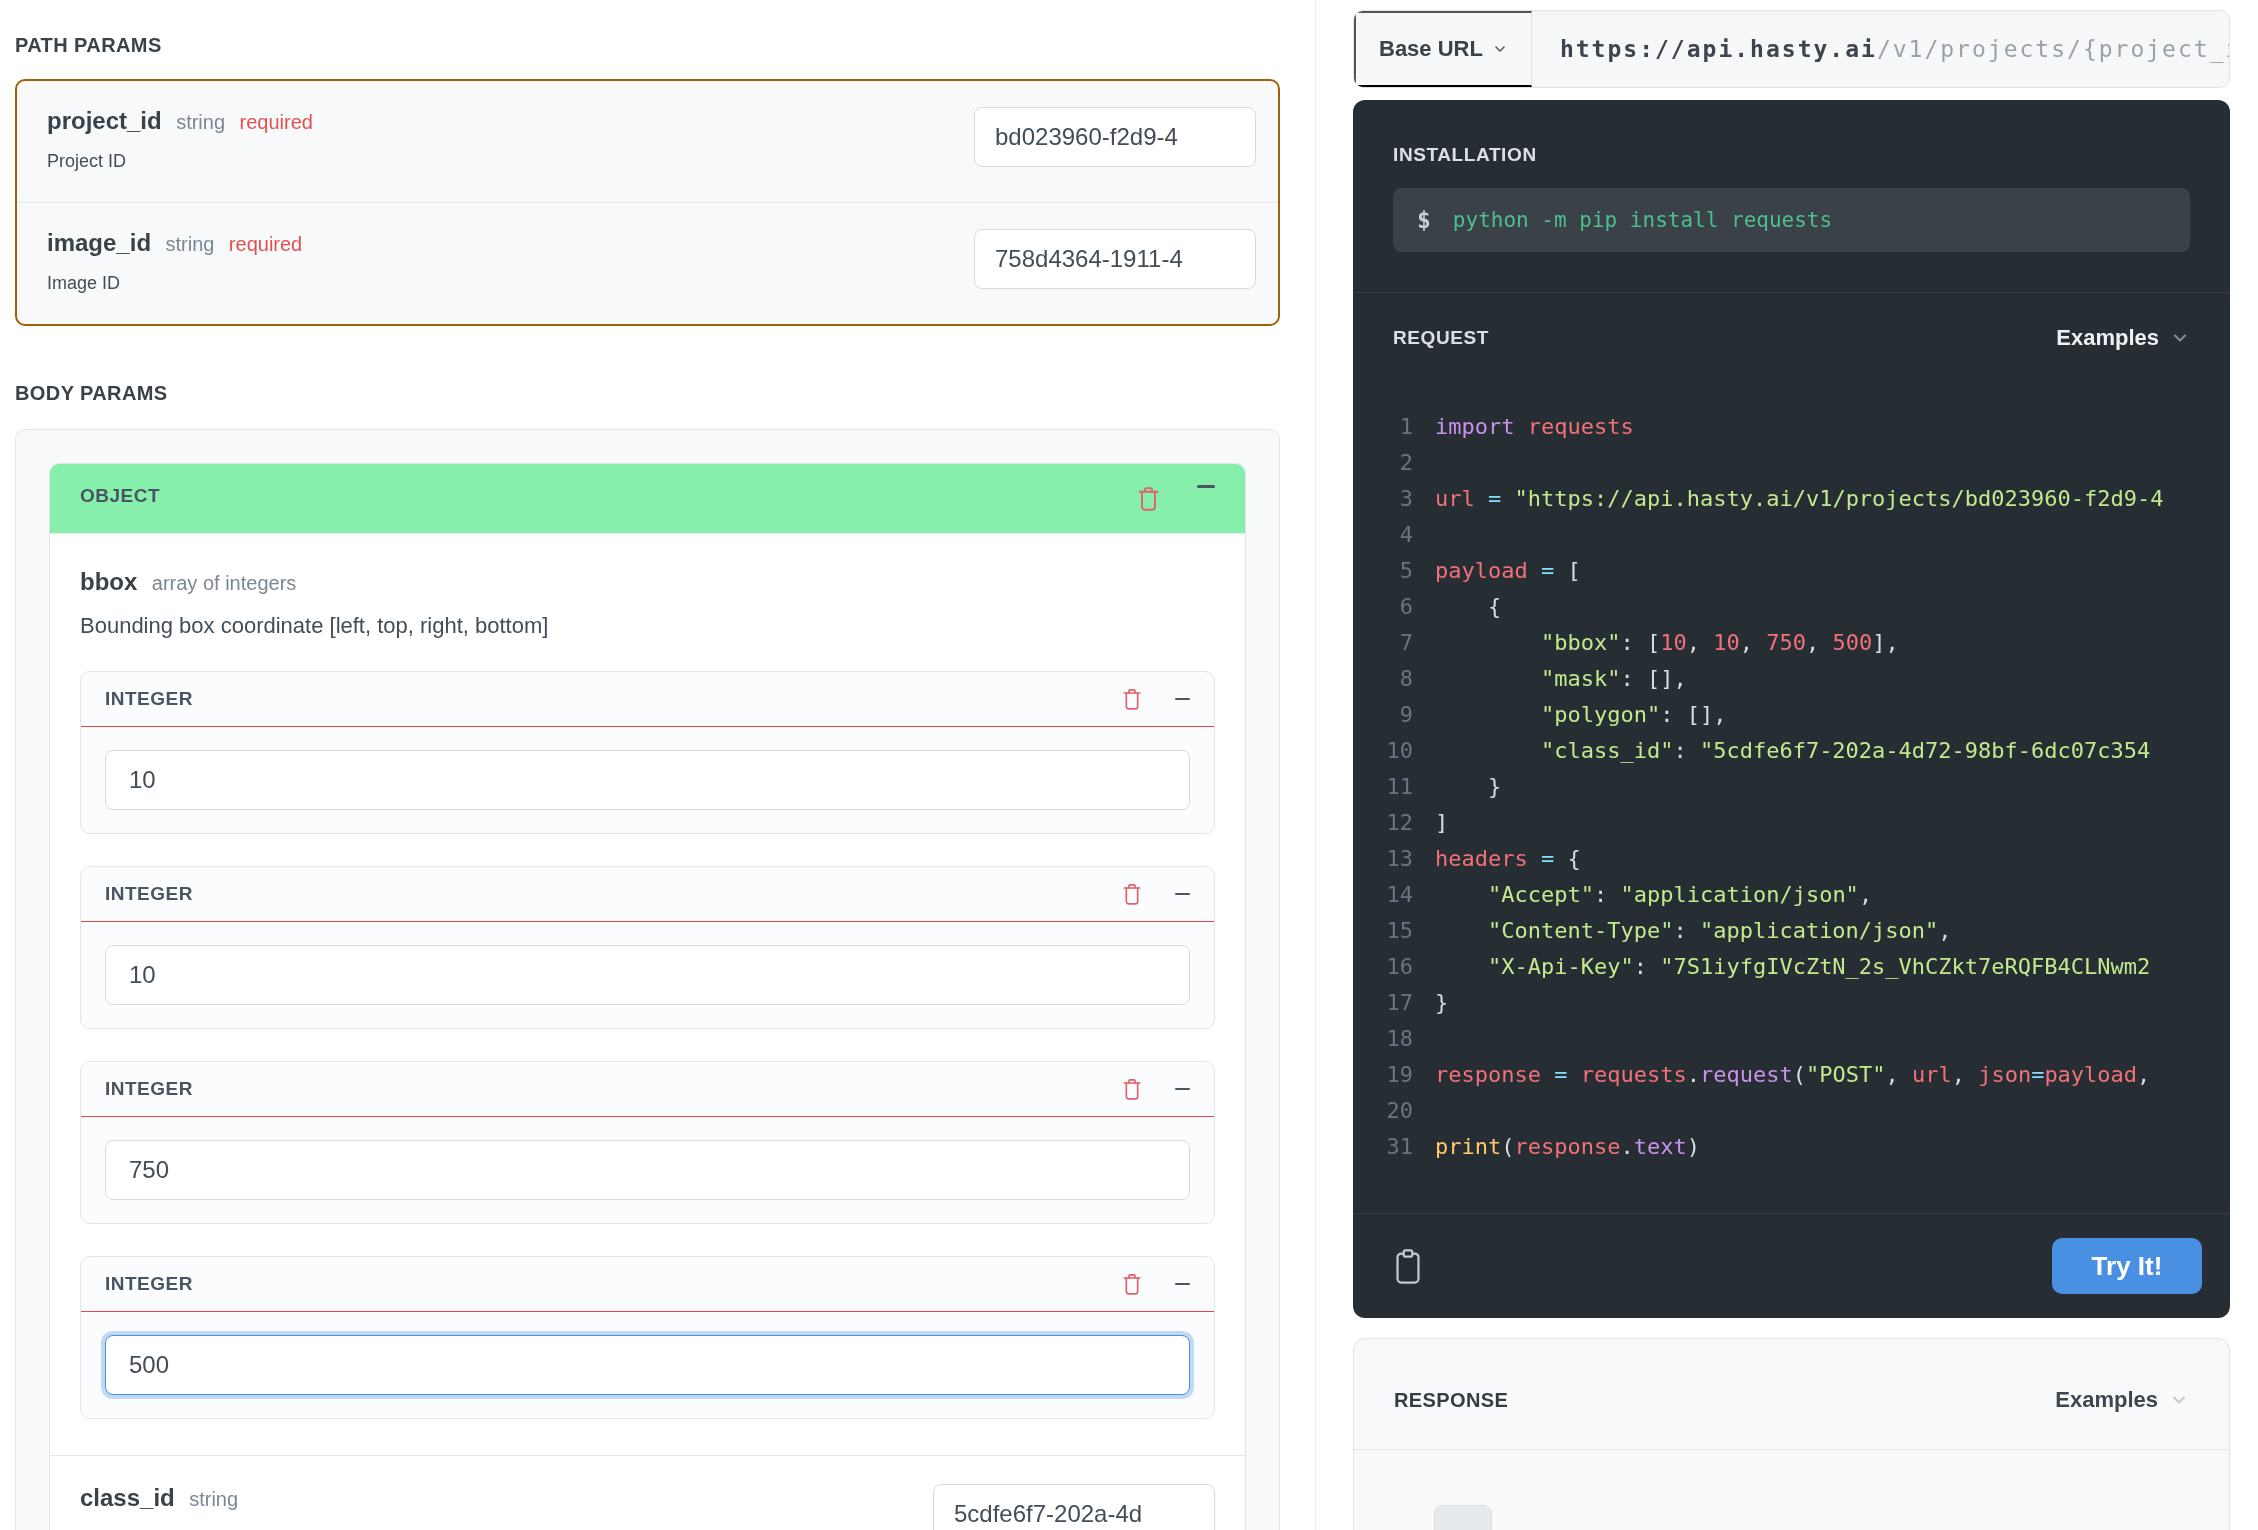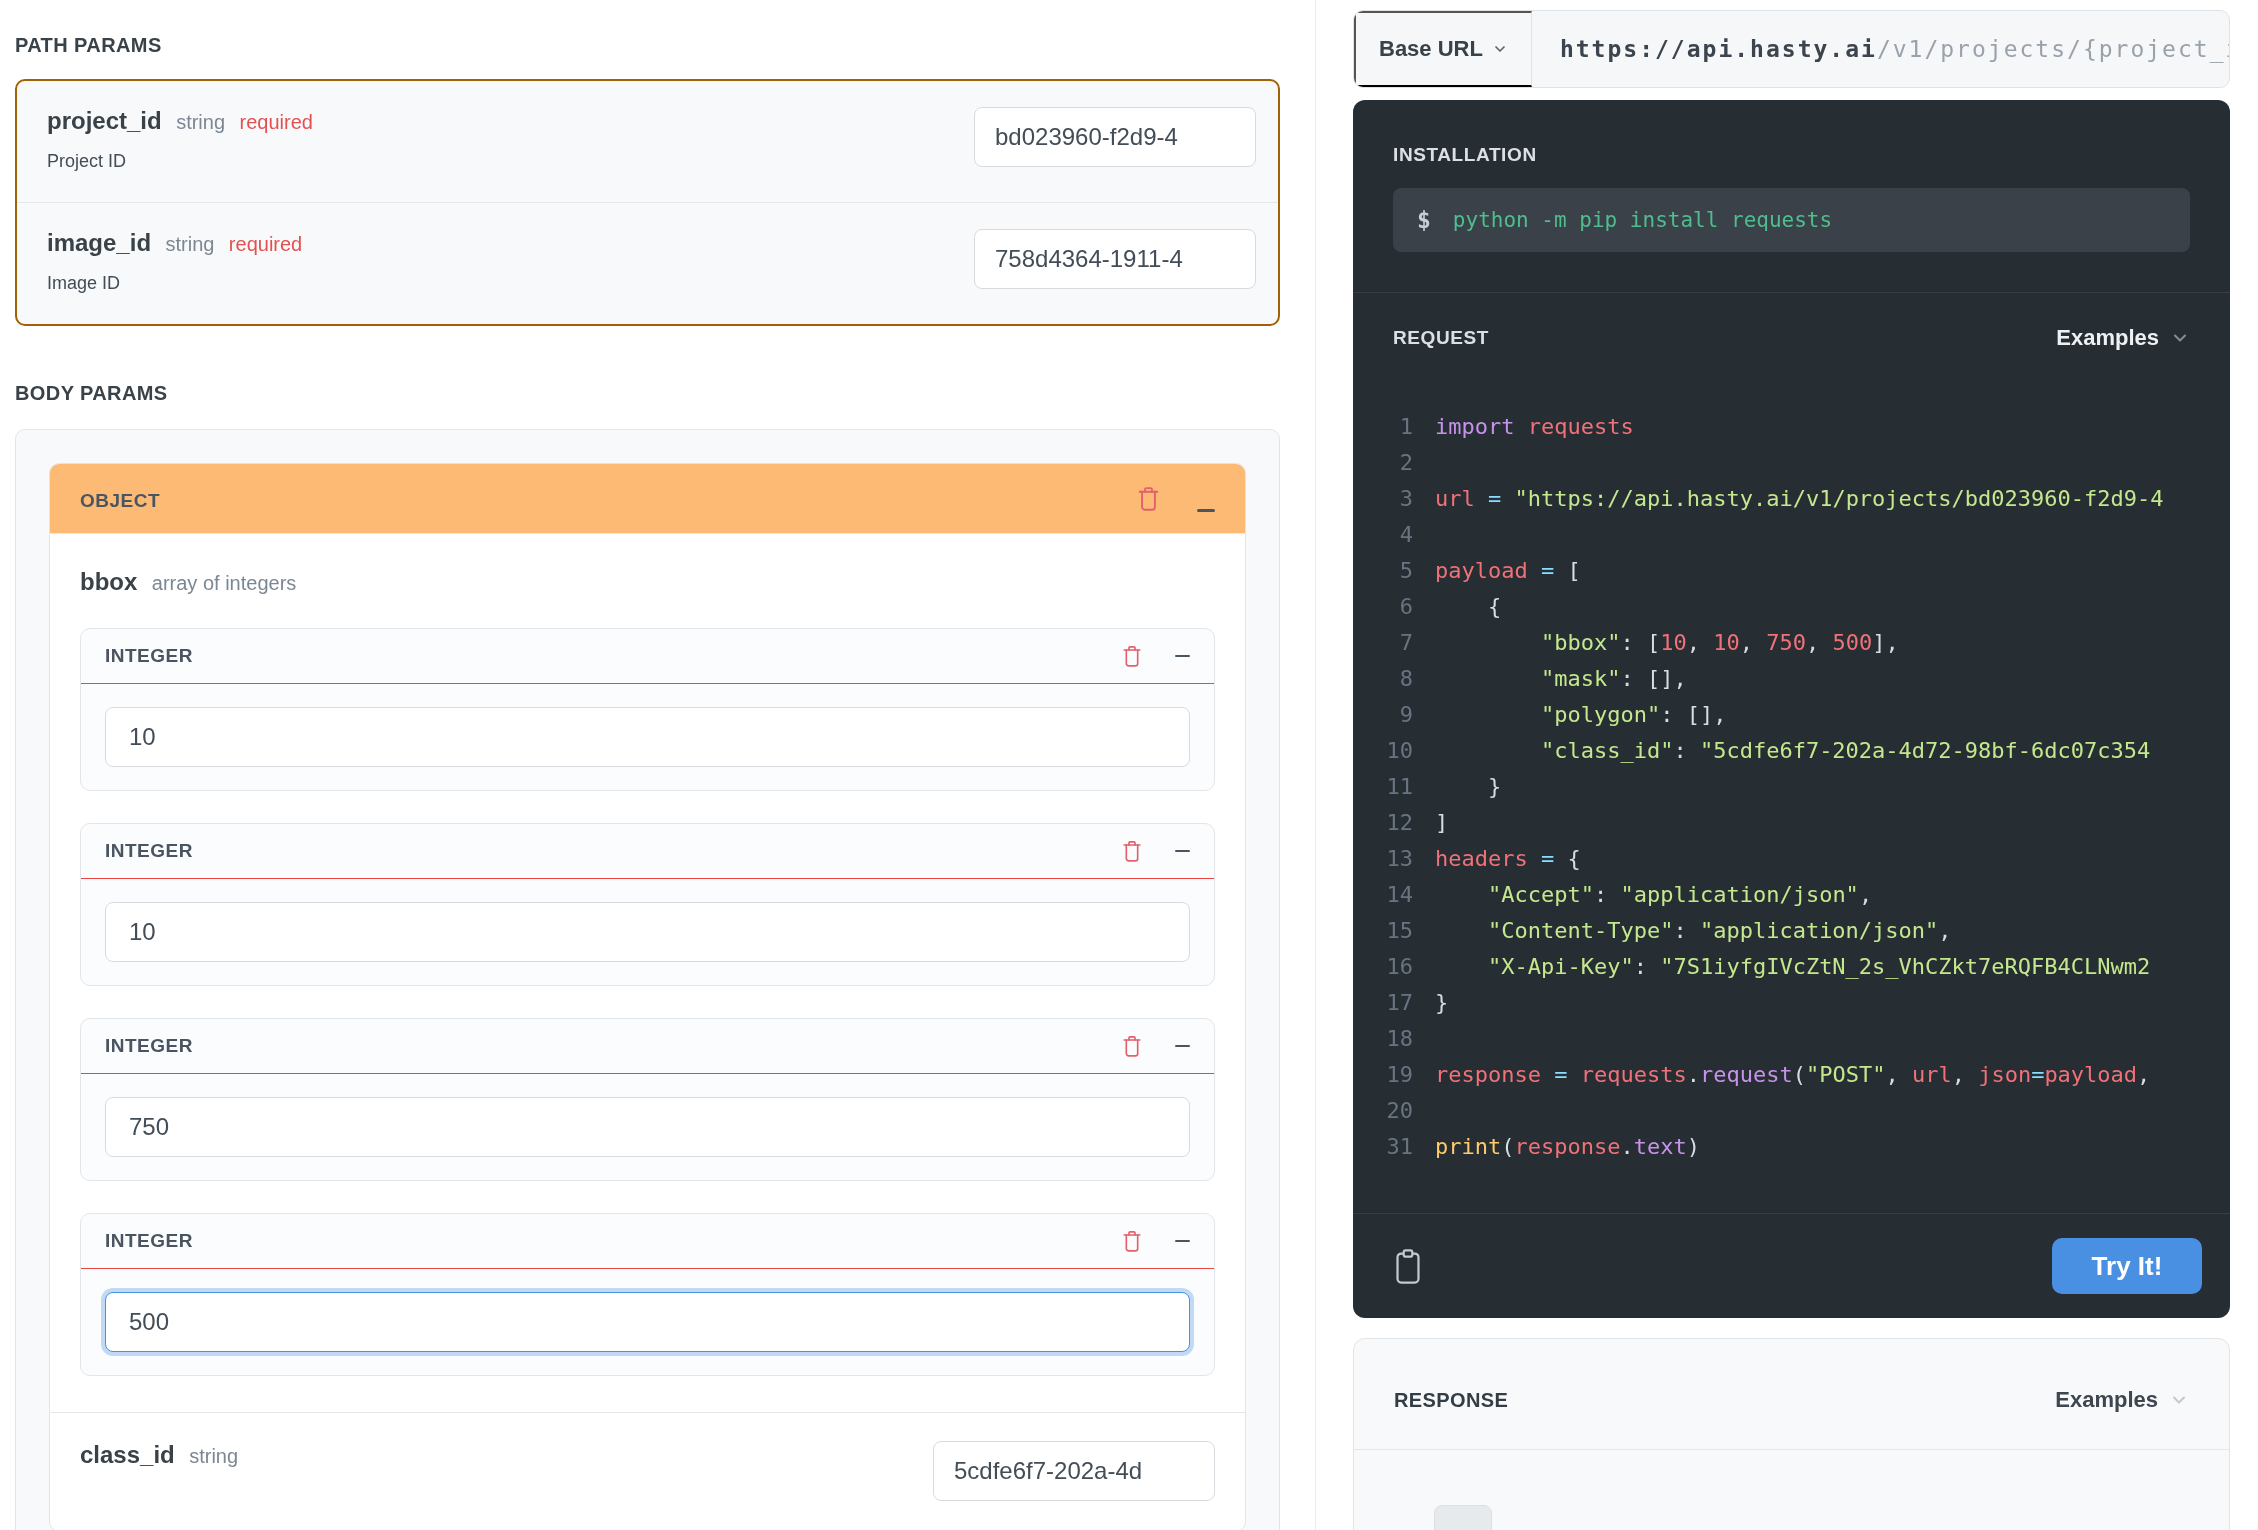--- a/index.html
+++ b/index.html
@@ -26,21 +26,21 @@
   .p-req  { font-size:20px; color:#e25151; margin-left:10px; }
   .p-desc { margin-top:16px; font-size:18px; color:#424d57; }
   .p-input {
     width:282px; height:60px; background:#fff; border:1px solid #d7dbdf; border-radius:8px;
     font-family:"Liberation Sans",sans-serif; font-size:24px; color:#424d57; padding:0 20px;
     white-space:nowrap; overflow:hidden; outline:none;
   }
 
   .body-box { margin-top:24px; background:#f8f9fa; border:1px solid #e1e5e8; border-radius:10px; padding:33px; }
   .object-card { background:#ffffff; border:1px solid #e1e5e8; border-radius:10px; overflow:hidden; }
-  .card-header { display:flex; align-items:flex-end; padding:21px 30px; border-bottom:1px solid #e8eaed; background:#fdba74; }
+  .card-header { display:flex; align-items:flex-start; padding:21px 30px; border-bottom:1px solid #e8eaed; background:#86efac; }
   .card-title { flex:1; font-size:19px; font-weight:bold; color:#4a5562; letter-spacing:.5px; }
   .icon-btn { background:none; border:none; cursor:pointer; display:flex; align-items:center; }
   .icon-trash { color:#e2606b; }
   .icon-trash svg { width:25px; height:27px; }
   .icon-minus { margin-left:36px; }
   .minus-bar { display:block; width:18px; height:3px; background:#4a5562; border-radius:2px; }
   .card-body { padding:34px 30px 30px; }
   .bbox-desc { margin-top:17px; font-size:22px; color:#424d57; }
 
   .int-card { margin-top:32px; background:#fbfcfd; border:1px solid #e3e6e9; border-radius:10px; overflow:hidden; }
@@ -173,20 +173,21 @@
         <button class="icon-btn icon-minus">
           <span class="minus-bar"></span>
         </button>
       </div>
 
       <div class="card-body">
         <div>
           <span class="p-name">bbox</span>
           <span class="p-type">array of integers</span>
         </div>
+        <div class="bbox-desc">Bounding box coordinate [left, top, right, bottom]</div>
 
         <div class="int-card">
           <div class="int-header">
             <span class="card-title">INTEGER</span>
             <button class="icon-btn icon-trash">
               <svg viewBox="0 0 24 26" fill="none" stroke="currentColor" stroke-width="1.8" stroke-linecap="round" stroke-linejoin="round">
                   <path d="M3.5 6.5h17"></path>
                   <path d="M8.7 6.5V4.2a1.2 1.2 0 0 1 1.2-1.2h4.2a1.2 1.2 0 0 1 1.2 1.2v2.3"></path>
                   <path d="M5.8 6.5v14.7a2.6 2.6 0 0 0 2.6 2.6h7.2a2.6 2.6 0 0 0 2.6-2.6V6.5"></path>
                 </svg>

